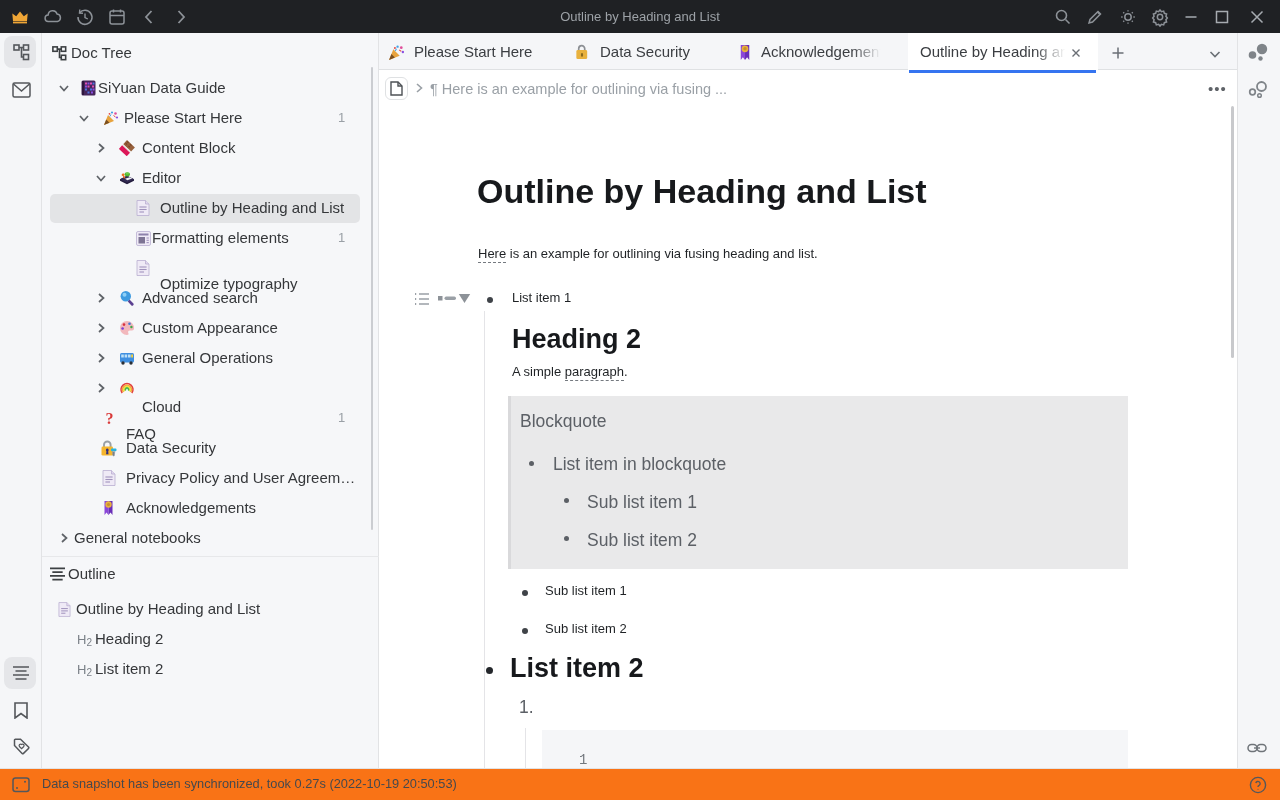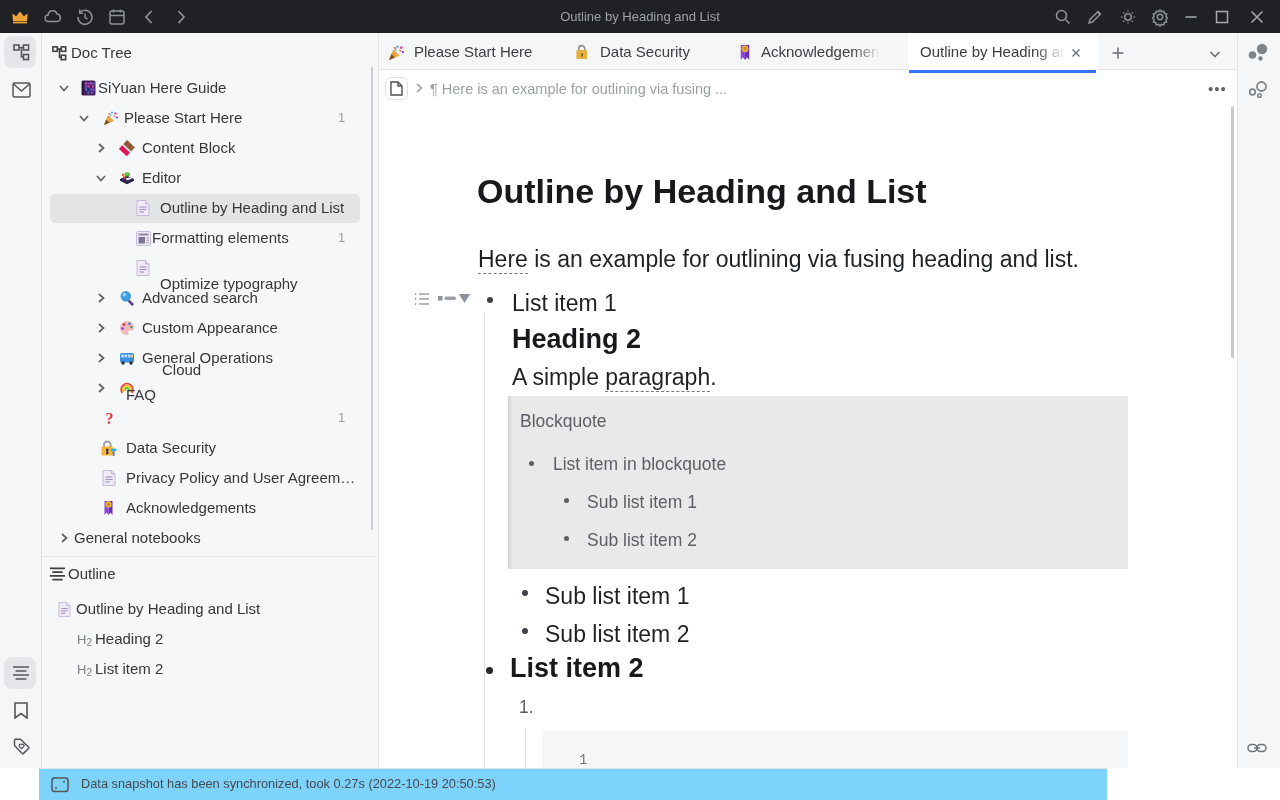--- a/index.html
+++ b/index.html
@@ -16,26 +16,26 @@
 .trow { position:absolute; height:30px; line-height:30px; font-size:15px; color:#35373a; white-space:nowrap; }
 .cnt { position:absolute; font-size:13px; color:#9aa0a6; height:30px; line-height:30px; }
 .chev { position:absolute; width:12px; height:12px; }
 .emoji { position:absolute; width:16px; height:16px; }
 #editor { position:absolute; left:379px; top:33px; width:858px; height:735px; background:#fff; }
 #tabbar { position:absolute; left:379px; top:33px; width:858px; height:37px; background:#f5f6f8; border-bottom:1px solid #dfe1e3; }
 .tab { position:absolute; top:33px; height:37px; line-height:38px; font-size:15px; color:#3b3e42; white-space:nowrap; }
 #activetab { position:absolute; left:908px; top:33px; width:190px; height:37px; background:#fff; }
 #activetab .bluebar { position:absolute; left:1px; bottom:-3px; width:187px; height:3.5px; background:#3574f0; }
 #rightrail { position:absolute; left:1237px; top:33px; width:43px; height:735px; background:#f5f6f8; border-left:1px solid #e2e3e5; }
-#statusbar { position:absolute; left:0; top:768px; width:1068px; height:32px; background:#7dd3fc; border-top:1px solid #e2e3e5;margin-left:39px; }
+#statusbar { position:absolute; left:0; top:768px; width:1280px; height:32px; background:#f97316; border-top:1px solid #e2e3e5; }
 #statusbar .stxt { position:absolute; left:42px; top:0; height:30px; line-height:30px; font-size:12.8px; color:#46494d; }
 .bq { position:absolute; left:508px; top:396px; width:620px; height:173px; background:#e9e9ea; border-left:3px solid #d9d9db; }
 .bullet { position:absolute; border-radius:50%; background:#24272b; }
 .gline { position:absolute; width:1px; background:#e4e4e7; }
-.body17 { position:absolute; font-size:23px; color:#1f2225; white-space:nowrap; }
+.body17 { position:absolute; font-size:13px; color:#1f2225; white-space:nowrap; }
 .gray17 { position:absolute; font-size:17.5px; color:#5c6066; white-space:nowrap; }
 .code { font-family:"Liberation Mono",monospace; font-size:14px; }
 </style>
 </head>
 <body>
 
 <div id="titlebar">
   <div class="ticon" style="left:4px;">
       <svg width="18" height="18" viewBox="0 0 18 18">
         <path d="M2 13 L1.3 5.5 L5.2 8.2 L9 3.4 L12.8 8.2 L16.7 5.5 L16 13 Z" fill="#efa636"></path>
@@ -191,21 +191,21 @@
           <rect x="6.5" y="11.5" width="2" height="2"></rect>
         </g>
         <g fill="#8a4fe1">
           <rect x="6.5" y="2.5" width="2" height="2"></rect>
           <rect x="4" y="5.5" width="2" height="2"></rect>
           <rect x="11.5" y="8.5" width="2" height="2"></rect>
           <rect x="10" y="11.5" width="2" height="2"></rect>
         </g>
       </svg>
     </div>
-<div class="trow" style="left:98px; top:73px;">SiYuan Here Guide</div>
+<div class="trow" style="left:98px; top:73px;">SiYuan Data Guide</div>
 
 <div class="chev" style="left:78px; top:112px;">
       <svg width="12" height="12" viewBox="0 0 12 12" fill="none" stroke="#5f6368" stroke-width="1.7">
         <path d="M2 4 L6 8.5 L10 4"></path>
       </svg>
     </div>
 <div class="emoji" style="left:103px; top:110px;">
       <svg width="16" height="16" viewBox="0 0 16 16">
         <path d="M1 15 L5 5 L11 11 Z" fill="#e8a33d"></path>
         <path d="M1 15 L3.2 9.5 L6.5 12.8 Z" fill="#7a4f21"></path>
@@ -354,28 +354,28 @@
 <div class="emoji" style="left:119px; top:380px;">
       <svg width="16" height="16" viewBox="0 0 16 16">
         <g fill="none">
           <path d="M3.17 12.89 A5.9 5.9 0 1 1 12.83 12.89" stroke="#e23f3f" stroke-width="1.7"></path>
           <path d="M4.48 11.97 A4.3 4.3 0 1 1 11.52 11.97" stroke="#f2a53d" stroke-width="1.7"></path>
           <path d="M5.62 11.16 A2.9 2.9 0 1 1 10.38 11.16" stroke="#f2e13d" stroke-width="1.7"></path>
           <path d="M6.69 10.42 A1.6 1.6 0 1 1 9.31 10.42" stroke="#47b847" stroke-width="1.6"></path>
         </g>
       </svg>
     </div>
-<div class="trow" style="left:142px; top:355px;margin-left:20px;">Cloud</div>
+<div class="trow" style="left:142px; top:392px;">Cloud</div>
 
 <div class="emoji" style="left:102px; top:410px;">
       <svg width="15" height="16" viewBox="0 0 15 16">
         <text x="7.5" y="13.5" text-anchor="middle" font-family="Liberation Serif" font-size="16" font-weight="bold" fill="#d93a3a">?</text>
       </svg>
     </div>
-<div class="trow" style="left:126px; top:380px;">FAQ</div>
+<div class="trow" style="left:126px; top:419px;">FAQ</div>
 <div class="cnt" style="left:338px; top:403px;">1</div>
 
 <div class="emoji" style="left:100px; top:440px;">
       <svg width="17" height="17" viewBox="0 0 17 17">
         <path d="M4 7 V4.8 a3.3 3.3 0 0 1 6.6 0 V7" fill="none" stroke="#9aa0a6" stroke-width="1.9"></path>
         <rect x="1.5" y="6.6" width="11.5" height="9" rx="1.3" fill="#f5b52e"></rect>
         <path d="M7.2 8.6 a1.5 1.5 0 0 1 1 2.6 l.3 3 h-2.4 l.3-3 a1.5 1.5 0 0 1 .8-2.6 Z" fill="#33307e"></path>
         <rect x="11" y="8.6" width="5.5" height="2.6" rx="0.9" fill="#28b4e0"></rect>
         <path d="M12.2 11.2 h3 l-.4 4.2 -1.1 1.1 -1.1-1.1 Z" fill="#9aa0a6"></path>
         <path d="M13.3 12 v3.6" stroke="#6f7479" stroke-width="0.9"></path>

